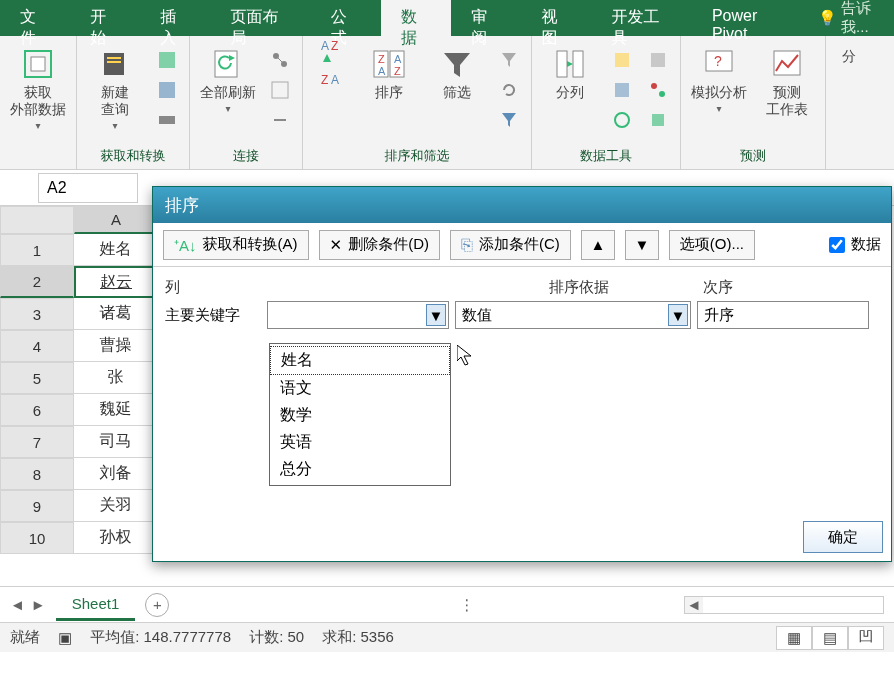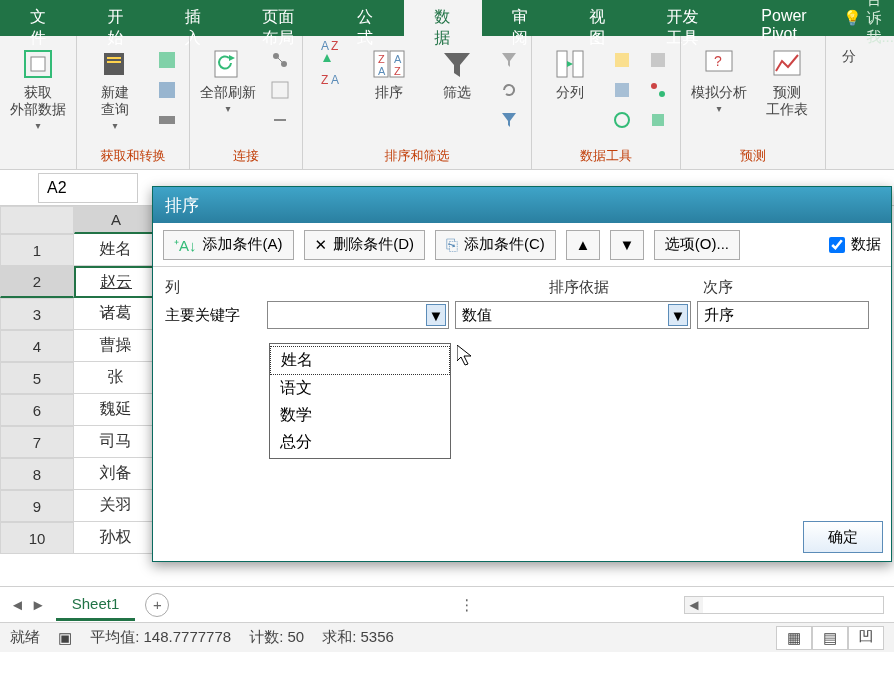--- a/index.html
+++ b/index.html
@@ -1,29 +1,29 @@
 <!DOCTYPE html>
 <html><head>
 <meta charset="utf-8">
 <style>
 * { box-sizing: border-box; margin: 0; padding: 0; font-family: "Microsoft YaHei", sans-serif; }
 body { width: 894px; height: 682px; background: #fff; overflow: hidden; position: relative; }
 
 
 .ribbon-tabs { display: flex; background: #217346; color: #fff; height: 36px; align-items: stretch; font-size: 16px; }
-.ribbon-tab { padding: 7px 30px; cursor: pointer; }
+.ribbon-tab { padding: 7px 20px; cursor: pointer; }
 .ribbon-tab.active { background: #f3f3f3; color: #217346; }
 .tell-me { display: flex; align-items: center; margin-left: 6px; color: #d4ead9; font-size: 15px; }
 .tell-me .bulb { margin-right: 4px; }
 
 
 .ribbon-body { display: flex; background: #f3f3f3; border-bottom: 1px solid #d0d0d0; height: 134px; }
 .ribbon-group { border-right: 1px solid #d0d0d0; display: flex; flex-direction: column; align-items: center; padding: 4px 8px 0 8px; }
 .ribbon-group-content { display: flex; flex: 1; align-items: flex-start; gap: 8px; }
-.ribbon-group-label { font-size: 13px; color: #c2410c; padding: 2px 0 4px 0; text-align: right; }
+.ribbon-group-label { font-size: 13px; color: #14532d; padding: 2px 0 4px 0; text-align: right; }
 .big-btn { display: flex; flex-direction: column; align-items: center; justify-content: flex-start; width: 60px; cursor: pointer; padding-top: 6px; }
 .big-btn .icon { width: 36px; height: 36px; display: flex; align-items: center; justify-content: center; }
 .big-btn .lbl { font-size: 14px; color: #444; text-align: center; line-height: 1.2; margin-top: 2px; }
 .small-btn-col { display: flex; flex-direction: column; gap: 2px; padding-top: 6px; }
 .small-btn { width: 28px; height: 28px; display: flex; align-items: center; justify-content: center; cursor: pointer; }
 .dropdown-arrow { font-size: 10px; color: #666; margin-top: 2px; }
 
 
 .namebox-row { display: flex; align-items: center; height: 36px; border-bottom: 1px solid #d0d0d0; }
 .namebox { width: 100px; height: 30px; border: 1px solid #ccc; margin: 0 6px 0 38px; display: flex; align-items: center; padding: 0 8px; font-size: 16px; background: #fff; }
@@ -404,21 +404,21 @@
     <div class="view-btn">▤</div>
     <div class="view-btn">凹</div>
   </div>
 </div>
 
 <div class="dialog">
   <div class="dialog-title">排序</div>
   <div class="dialog-toolbar">
     <div class="dlg-btn">
         <span style="color:#3b7">⁺A↓</span>
-        <span>添加条件(A)</span>
+        <span>获取和转换(A)</span>
       </div>
     <div class="dlg-btn">
         <span>✕</span>
         <span>删除条件(D)</span>
       </div>
     <div class="dlg-btn">
         <span style="color:#5b8cb8">⎘</span>
         <span>添加条件(C)</span>
       </div>
     <div class="dlg-btn dlg-arrow-btn">
@@ -450,20 +450,21 @@
     </div>
     <div class="dlg-select w3">
       <span>升序</span>
     </div>
   </div>
 
   <div class="dropdown-list">
     <div class="dropdown-item">姓名</div>
     <div class="dropdown-item">语文</div>
     <div class="dropdown-item">数学</div>
+    <div class="dropdown-item">英语</div>
     <div class="dropdown-item">总分</div>
   </div>
 
   <svg class="cursor" width="20" height="22">
       <polygon points="0,0 0,16 4,12 8,20 11,19 7,11 14,11" fill="#fff" stroke="#000"></polygon>
     </svg>
 
   <div class="dlg-footer">
     <button class="ok-btn">确定</button>
   </div>

